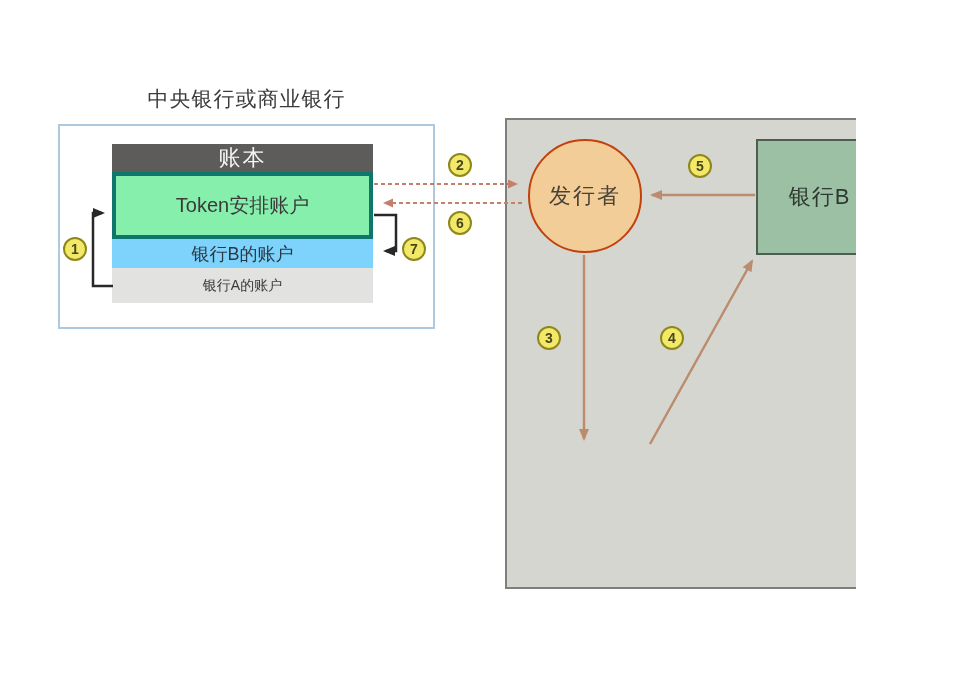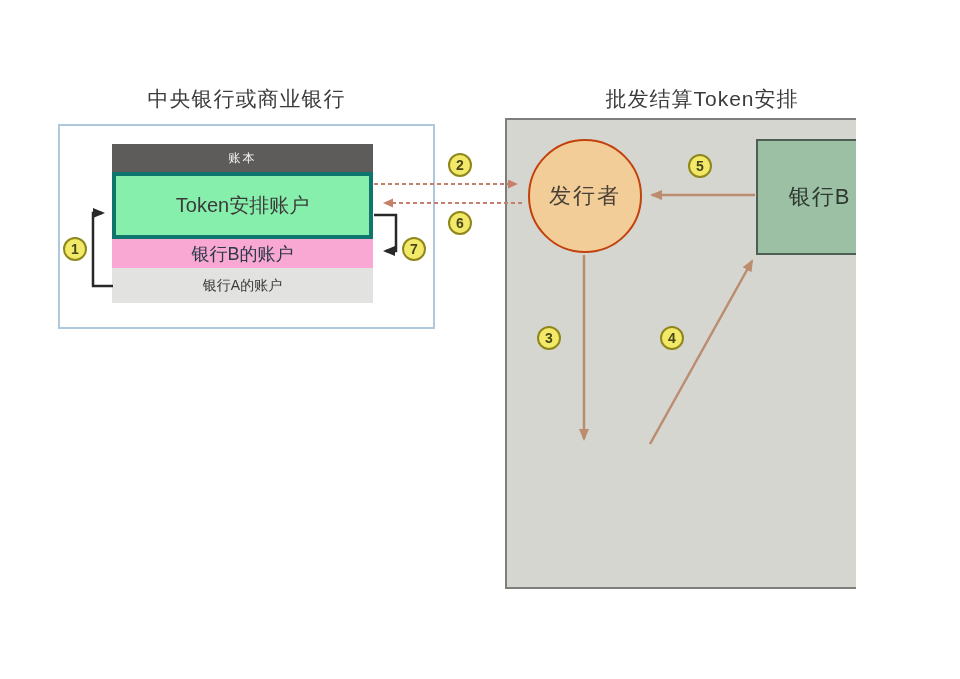--- a/index.html
+++ b/index.html
@@ -14,31 +14,31 @@
   }
   .title-left{left:58px;width:377px;}
   .title-right{left:505px;width:394px;}
 
   .outer-box{
     position:absolute;left:58px;top:124px;width:377px;height:205px;
     background:#ffffff;border:2px solid #aec9de;
   }
   .ledger-header{
     position:absolute;left:112px;top:144px;width:261px;height:28px;
-    background:#5e5c5a;color:#f5f5f5;font-size:12px;
+    background:#5e5c5a;color:#f5f5f5;font-size:22px;
     display:flex;align-items:center;justify-content:center;letter-spacing:2px;
   }
   .token-row{
     position:absolute;left:112px;top:172px;width:261px;height:67px;
     background:#86efac;border:4px solid #0f766e;font-size:20px;color:#3a3a3a;
     display:flex;align-items:center;justify-content:center;
   }
   .row-bank-b{
     position:absolute;left:112px;top:239px;width:261px;height:29px;
-    background:#f9a8d4;color:#2b3947;font-size:18px;
+    background:#7dd3fc;color:#2b3947;font-size:18px;
     display:flex;align-items:center;justify-content:center;
   }
   .row-bank-a{
     position:absolute;left:112px;top:268px;width:261px;height:35px;
     background:#e2e2e0;color:#3a3a3a;font-size:14px;
     display:flex;align-items:center;justify-content:center;
   }
 
   .panel{
     position:absolute;left:505px;top:118px;width:393px;height:471px;
@@ -74,21 +74,20 @@
   .b5{left:688px;top:154px;}
   .b6{left:448px;top:211px;}
   .b7{left:402px;top:237px;}
 </style>
 </head>
 <body>
 
 <div class="stage">
 
   <div class="title title-left">中央银行或商业银行</div>
-  <div class="title title-right">批发结算Token安排</div>
 
   <div class="outer-box"></div>
   <div class="ledger-header">账本</div>
   <div class="token-row">Token安排账户</div>
   <div class="row-bank-b">银行B的账户</div>
   <div class="row-bank-a">银行A的账户</div>
 
   <div class="panel"></div>
   <div class="issuer">发行者</div>
   <div class="bank bank-b">银行B</div>

